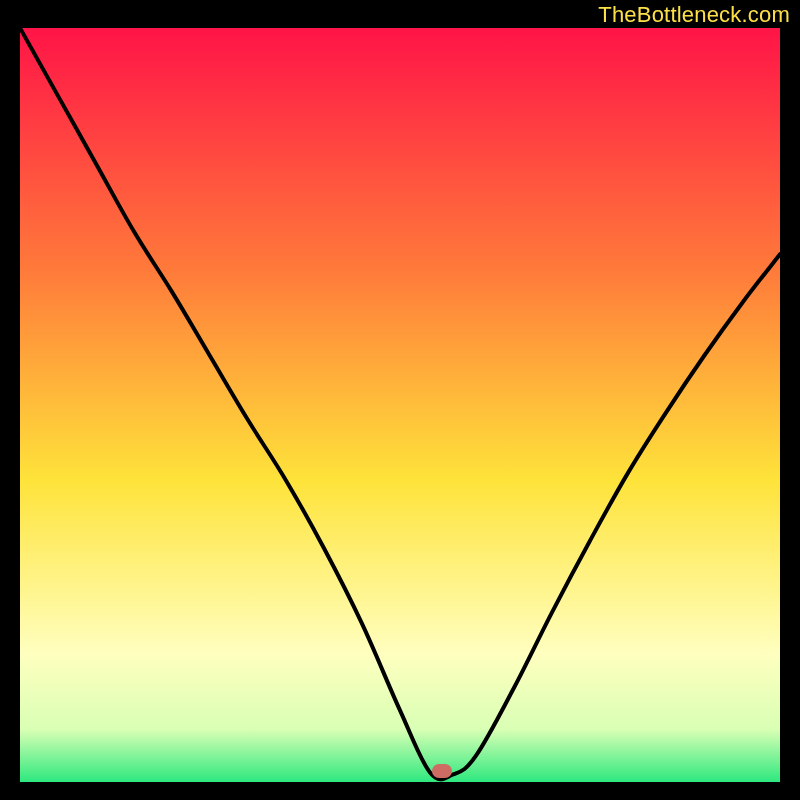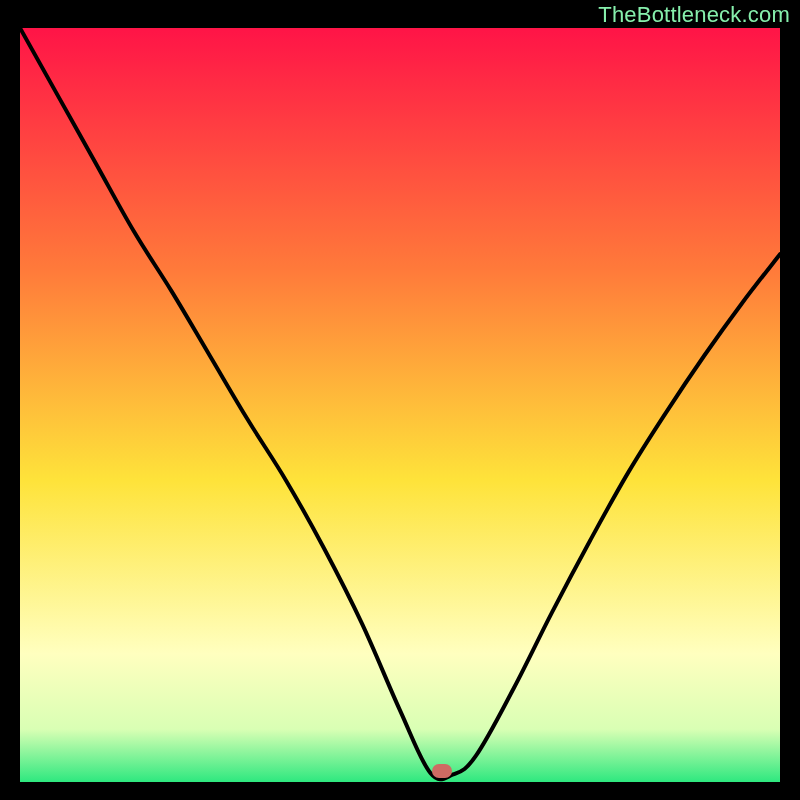--- a/index.html
+++ b/index.html
@@ -16,21 +16,21 @@
     width: 800px;
     height: 800px;
     background: #000000;
   }
   .watermark {
     position: absolute;
     top: 2px;
     right: 10px;
     font-size: 22px;
     font-weight: 500;
-    color: #86efac;
+    color: #fde047;
     letter-spacing: 0.2px;
     user-select: none;
   }
   .plot-area {
     position: absolute;
     left: 20px;
     top: 28px;
     width: 760px;
     height: 754px;
   }

